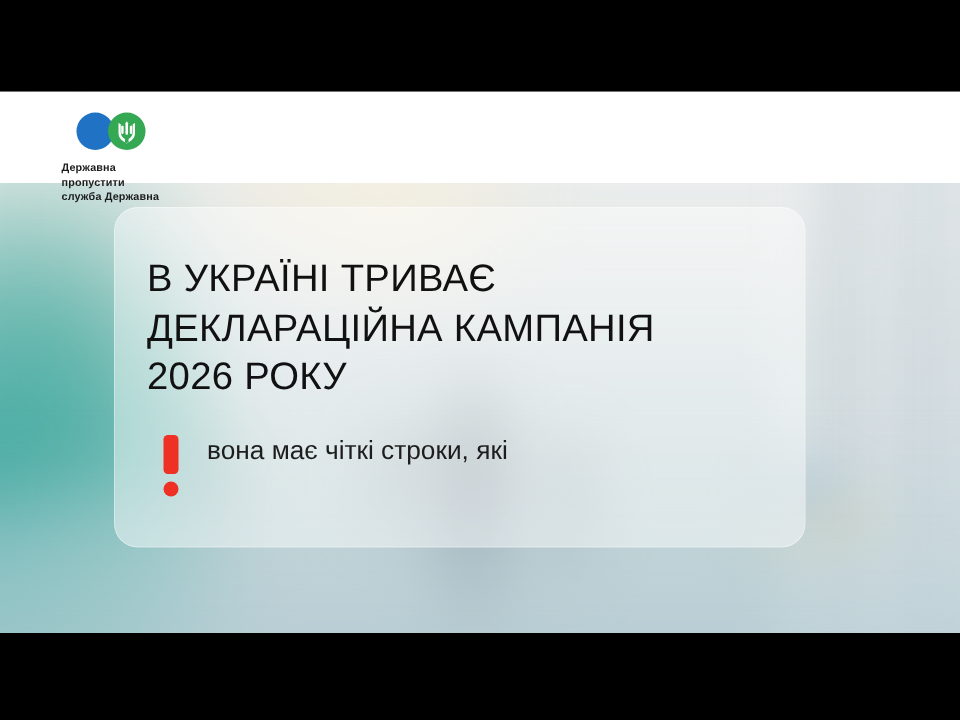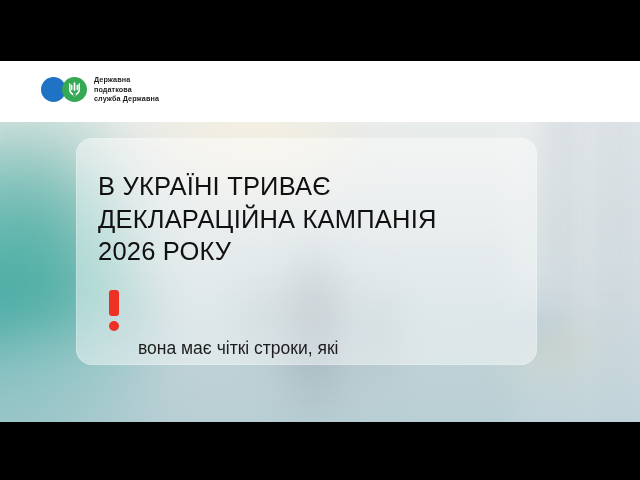--- a/index.html
+++ b/index.html
@@ -40,20 +40,21 @@
     background: #ffffff;
     z-index: 30;
   }
   .logo-wrap {
     position: absolute;
     left: 41px; top: 75px;
     display: flex;
     align-items: center;
     gap: 7px;
     z-index: 31;
+    flex-direction: column;
   }
   .logo-marks {
     position: relative;
     width: 46px;
     height: 25px;
   }
   .logo-circle-blue {
     position: absolute;
     left: 0; top: 0;
     width: 25px; height: 25px;
@@ -197,21 +198,20 @@
     left: 1px; top: 31px;
     width: 10px; height: 10px;
     border-radius: 50%;
     background: #ee3124;
   }
   .subtitle-text {
     color: #1d1d1d;
     font-size: 17.5px;
     line-height: 1.42;
     font-weight: 400;
-    margin-top: 48px;
   }
   .subtitle-line { display: block; white-space: nowrap; }
 </style>
 </head>
 <body>
 
 <div id="stage">
 
   <div class="photo-bg">
     <div class="bg-layer bg-base"></div>
@@ -252,21 +252,21 @@
         <svg width="13" height="16" viewBox="0 0 13 16" aria-hidden="true">
           <path d="M6.5 0.8 L7.35 2.2 L7.35 9.0 C7.35 9.5 7.0 9.9 6.5 9.9 C6.0 9.9 5.65 9.5 5.65 9.0 L5.65 2.2 Z" fill="#ffffff"></path>
           <path d="M1.0 2.0 L2.5 2.9 L2.5 8.2 C2.5 10.2 3.6 11.7 5.3 12.6 L5.3 14.9 L6.5 15.6 L7.7 14.9 L7.7 12.6 C9.4 11.7 10.5 10.2 10.5 8.2 L10.5 2.9 L12.0 2.0 L12.0 8.6 C12.0 11.7 9.9 14.0 6.5 15.3 C3.1 14.0 1.0 11.7 1.0 8.6 Z" fill="#ffffff"></path>
           <path d="M3.5 3.6 L4.45 4.2 L4.45 8.3 C4.45 8.9 4.1 9.3 3.6 9.3 C3.1 9.3 2.8 8.9 2.8 8.3 L2.8 4.0 Z" fill="#ffffff"></path>
           <path d="M9.5 3.6 L8.55 4.2 L8.55 8.3 C8.55 8.9 8.9 9.3 9.4 9.3 C9.9 9.3 10.2 8.9 10.2 8.3 L10.2 4.0 Z" fill="#ffffff"></path>
         </svg>
       </span>
     </span>
     <span class="logo-text">
       <span style="display:block">Державна</span>
-      <span style="display:block">податкова</span>
+      <span style="display:block">пропустити</span>
       <span style="display:block">служба Державна</span>
     </span>
   </div>
 
   <div class="bar-top"></div>
   <div class="bar-bottom"></div>
 
 </div>
 
 </body></html>

